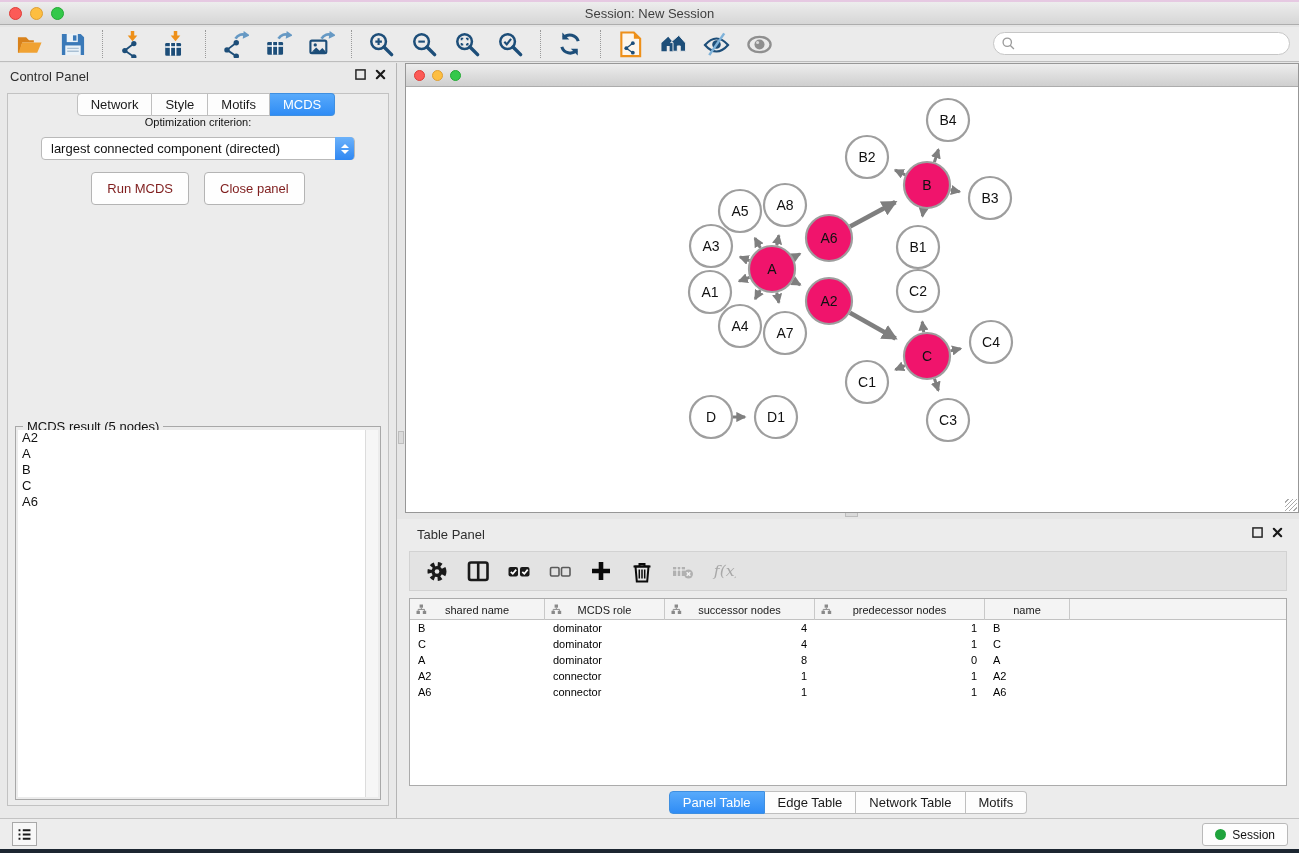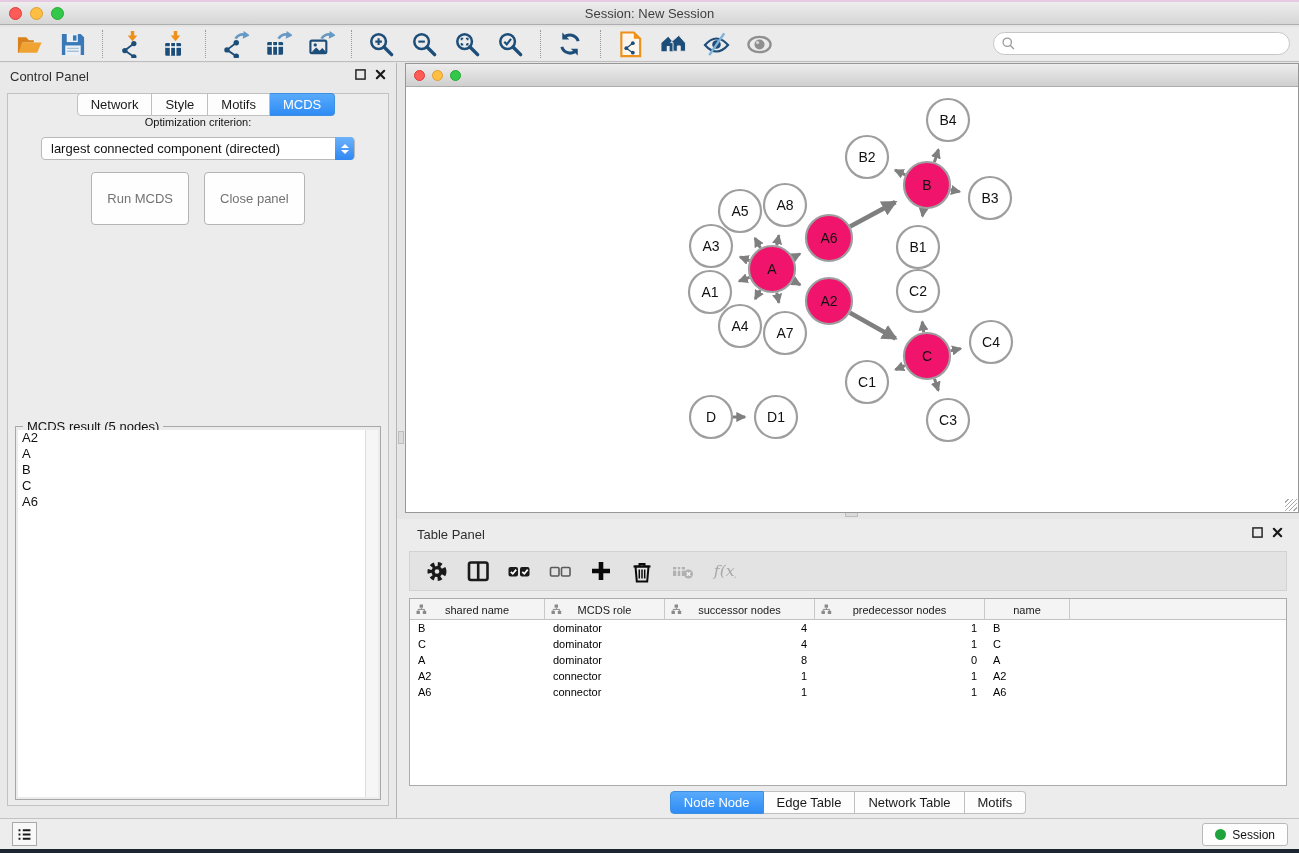--- a/index.html
+++ b/index.html
@@ -49,21 +49,21 @@
   .dropdown { position:relative; margin:9px auto 0; width:314px; height:23px; background:#fff;
     border:1px solid #B9B9B9; border-radius:4px; cursor:pointer; }
   .dropdown .dval { position:absolute; left:9px; top:3px; font-size:13px; color:#111; }
   .dd-step { position:absolute; right:0; top:-1px; width:19px; height:23px; border-radius:0 4px 4px 0;
     background:linear-gradient(#6CB2FA,#2F87F2); display:flex; flex-direction:column; align-items:center; justify-content:center; gap:2px; }
   .dd-step i { width:0; height:0; border-left:4px solid transparent; border-right:4px solid transparent; }
   .dd-step i.up { border-bottom:4px solid #fff; }
   .dd-step i.dn { border-top:4px solid #fff; }
   .cp-buttons { display:flex; justify-content:center; gap:15px; margin-top:12px; }
   .btn { background:#FEFEFE; border:1px solid #B4B4B4; border-radius:4px; font-size:13px;
-    color:#737373; padding:18px 15px; cursor:pointer; }
+    color:#7f1d1d; padding:8px 15px; cursor:pointer; }
   .groupbox { position:absolute; left:7px; right:7px; top:332px; bottom:5px; border:1px solid #A8A8A8; }
   .groupbox .gb-label { position:absolute; left:7px; top:-8px; background:#ECECEC; padding:0 4px; font-size:13px; color:#111; }
   .result-list { position:absolute; left:2px; right:2px; top:3px; bottom:2px; background:#fff; overflow:hidden; }
   .result-scroll { position:absolute; right:0; top:0; bottom:0; width:13px; background:#F6F6F6; border-left:1px solid #DCDCDC; }
   .result-item { font-size:13px; color:#111; padding:0 0 0 4px; line-height:16px; cursor:default; }
 
   
   .right-region { position:absolute; left:397px; top:62px; width:902px; height:756px; background:#E6E6E6; }
   .v-grip { position:absolute; left:1px; top:369px; width:6px; height:13px; background:#DADADA; border:1px solid #BDBDBD; }
   .h-grip { position:absolute; left:448px; top:449px; width:13px; height:6px; background:#DADADA; border:1px solid #BDBDBD; }
@@ -567,21 +567,21 @@
           <div class="dt-row">
             <div class="dt-cell" style="width: 135px; text-align: left;">A6</div>
             <div class="dt-cell" style="width: 120px; text-align: left;">connector</div>
             <div class="dt-cell" style="width: 150px; text-align: right;">1</div>
             <div class="dt-cell" style="width: 170px; text-align: right;">1</div>
             <div class="dt-cell" style="width: 85px; text-align: left;">A6</div>
           </div>
         </div>
     </div>
     <div class="tp-tabs" id="tp-tabs">
-        <div class="tabseg active">Node Node</div>
+        <div class="tabseg active">Panel Table</div>
         <div class="tabseg">Edge Table</div>
         <div class="tabseg">Network Table</div>
         <div class="tabseg">Motifs</div>
       </div>
   </div>
 </div>
 
 <div class="statusbar">
   <div class="list-btn">
     <svg viewBox="0 0 20 20">

